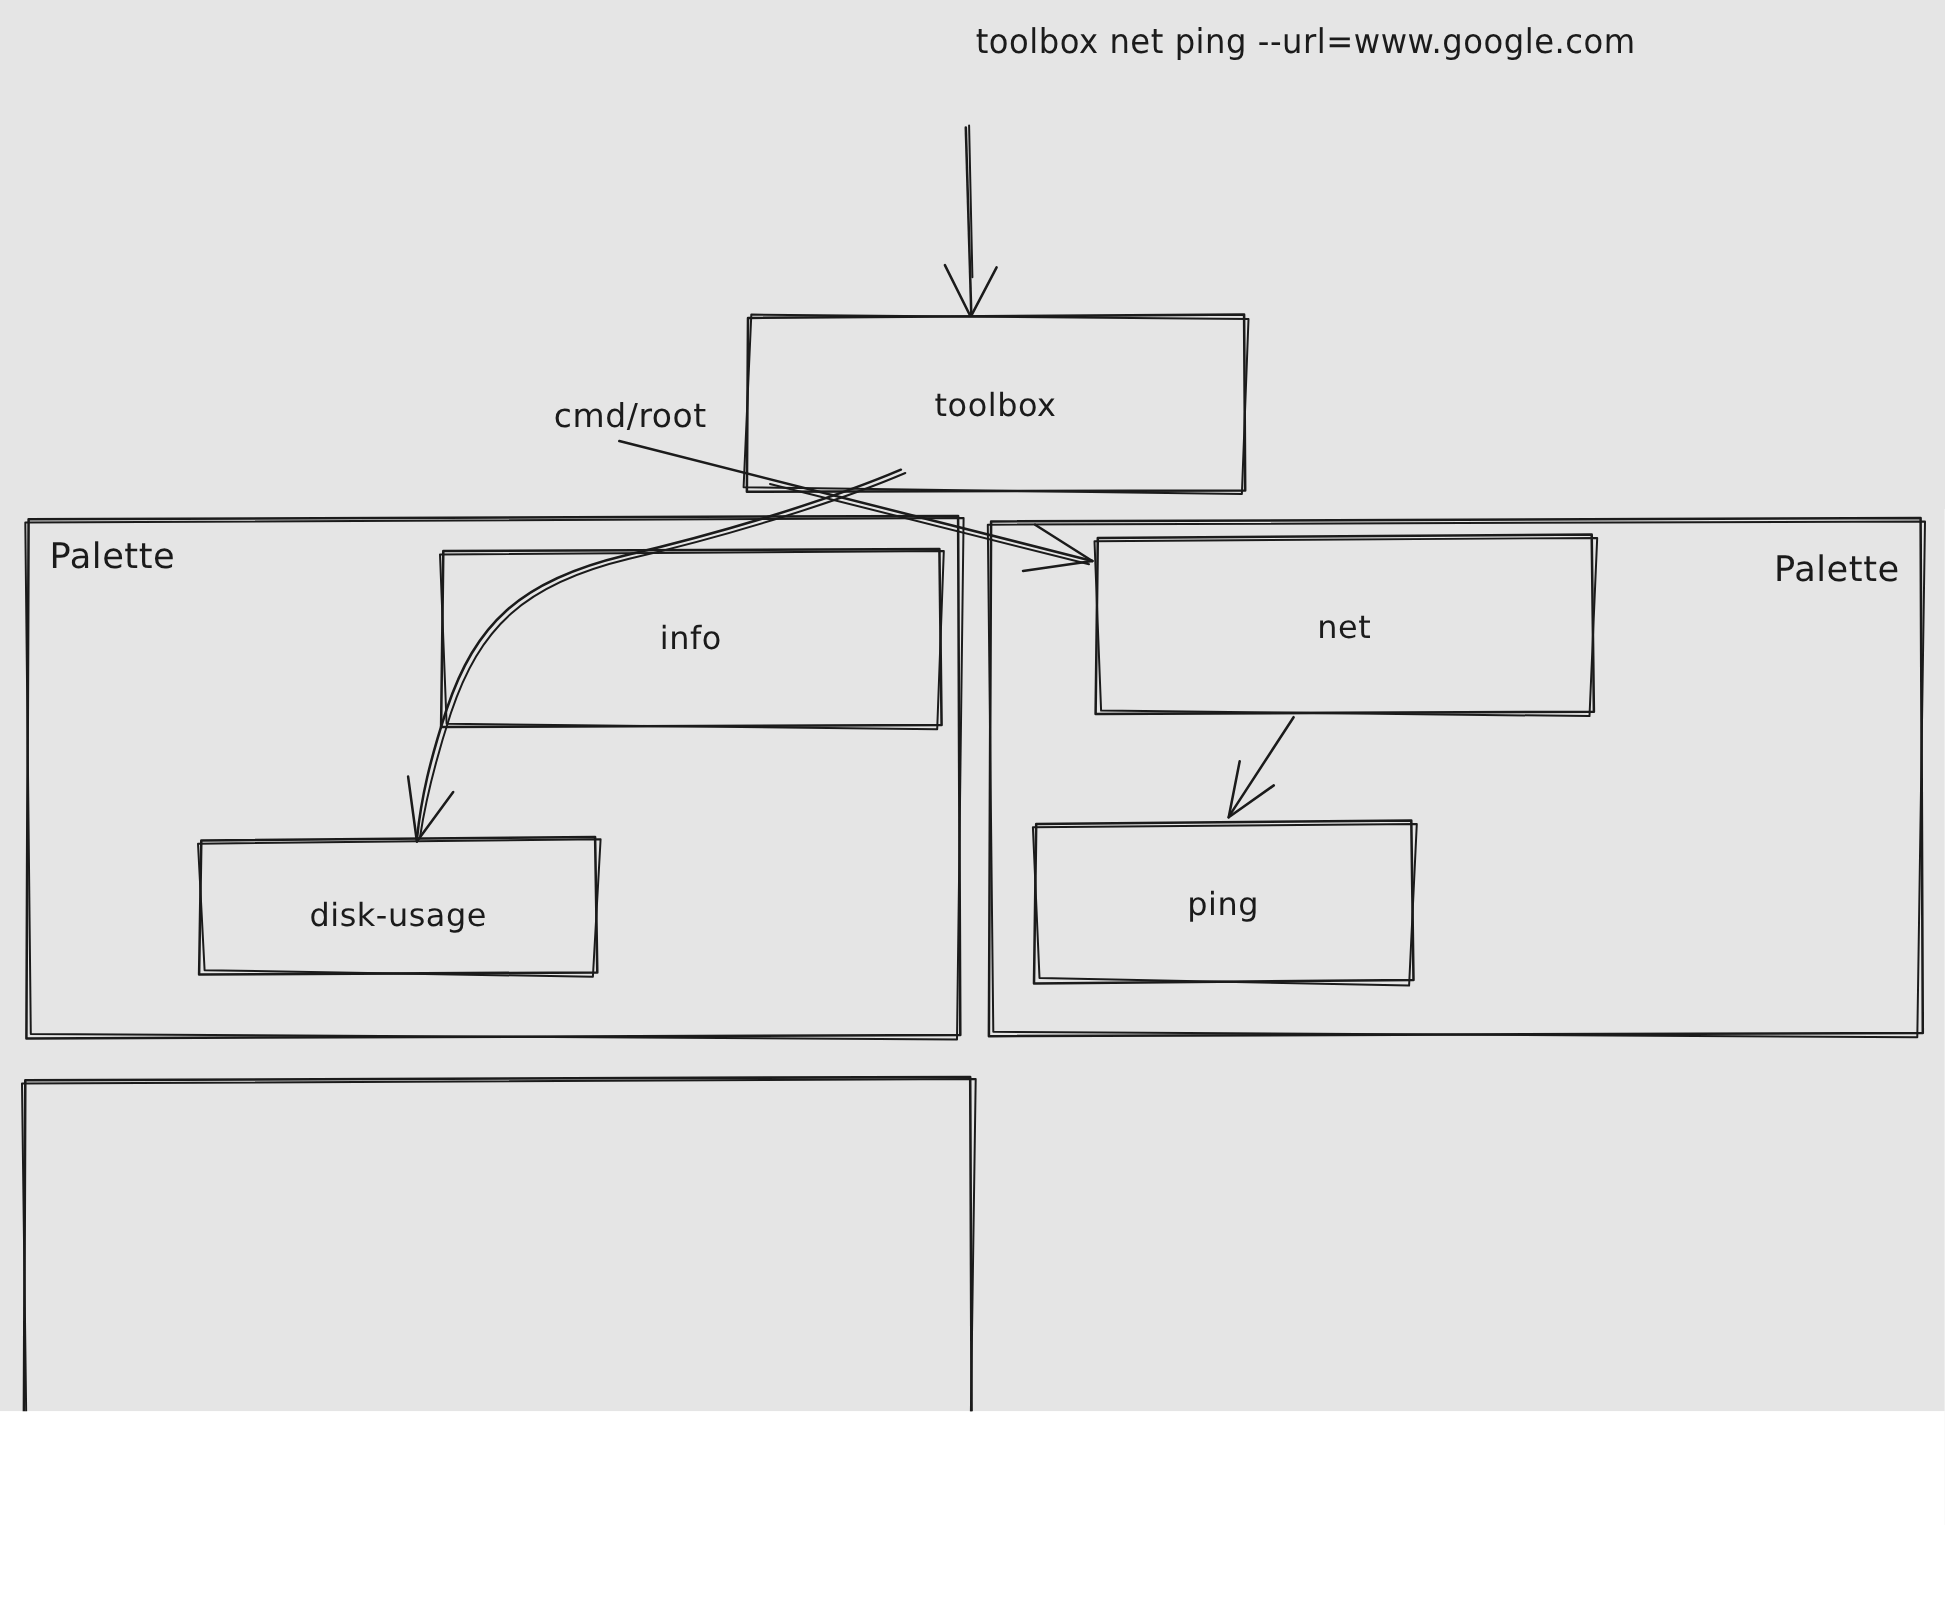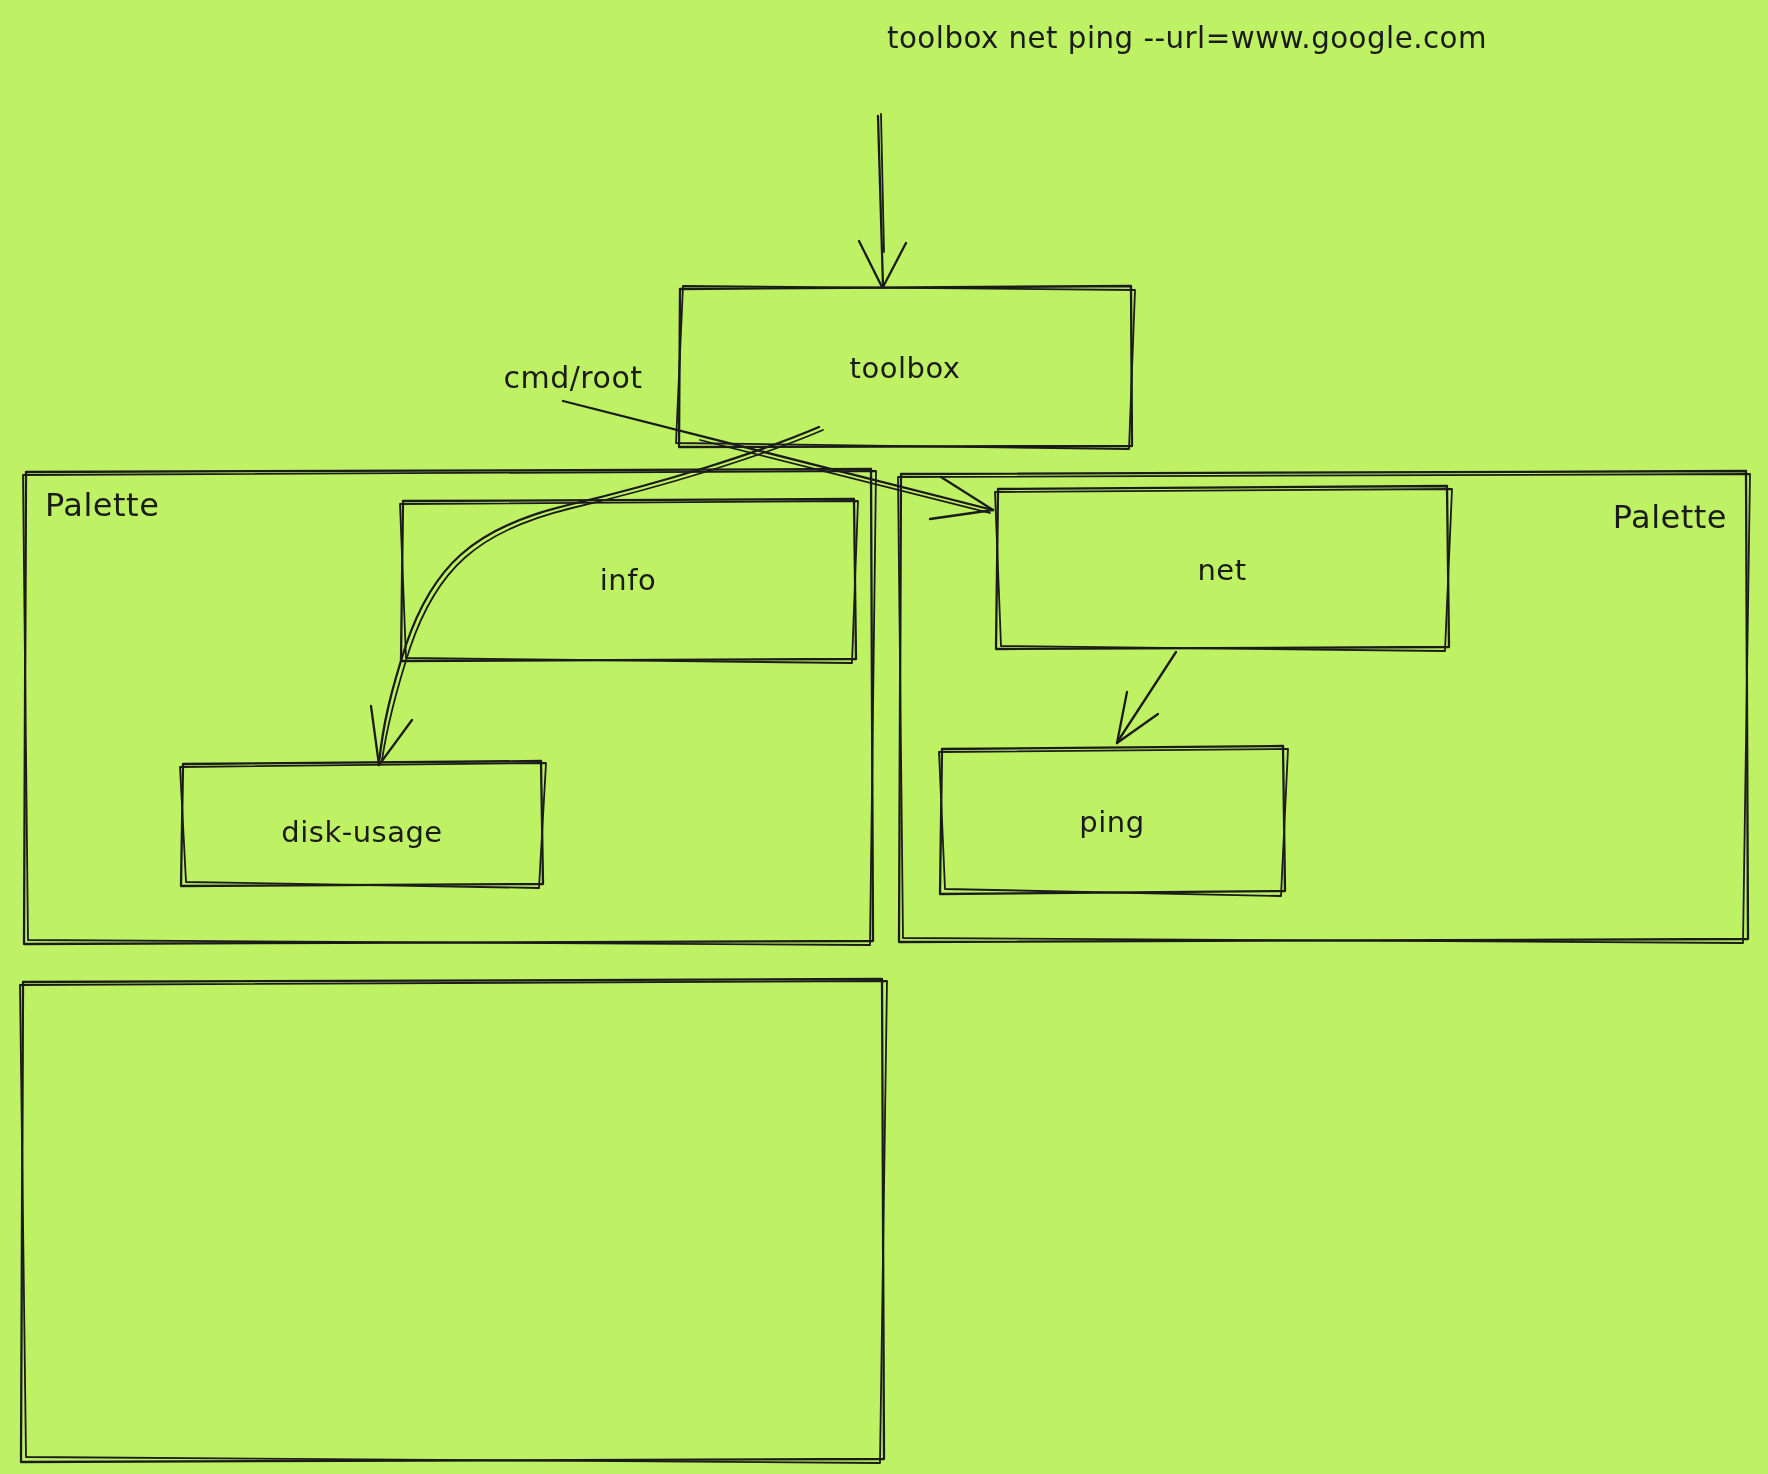--- a/index.html
+++ b/index.html
@@ -3,22 +3,22 @@
 <meta charset="utf-8">
 <style>
   html, body {
     margin: 0;
     padding: 0;
     background: #ffffff;
   }
   #canvas-wrap {
     position: relative;
     width: 1768px;
-    height: 1474px;
-    background: #bef264;
+    height: 1283px;
+    background: #e5e5e5;
     font-family: "DejaVu Sans", sans-serif;
   }
   svg { display: block; }
   .stroke {
     fill: none;
     stroke: #1b1b1b;
     stroke-width: 2.3;
     stroke-linecap: round;
     stroke-linejoin: round;
   }

